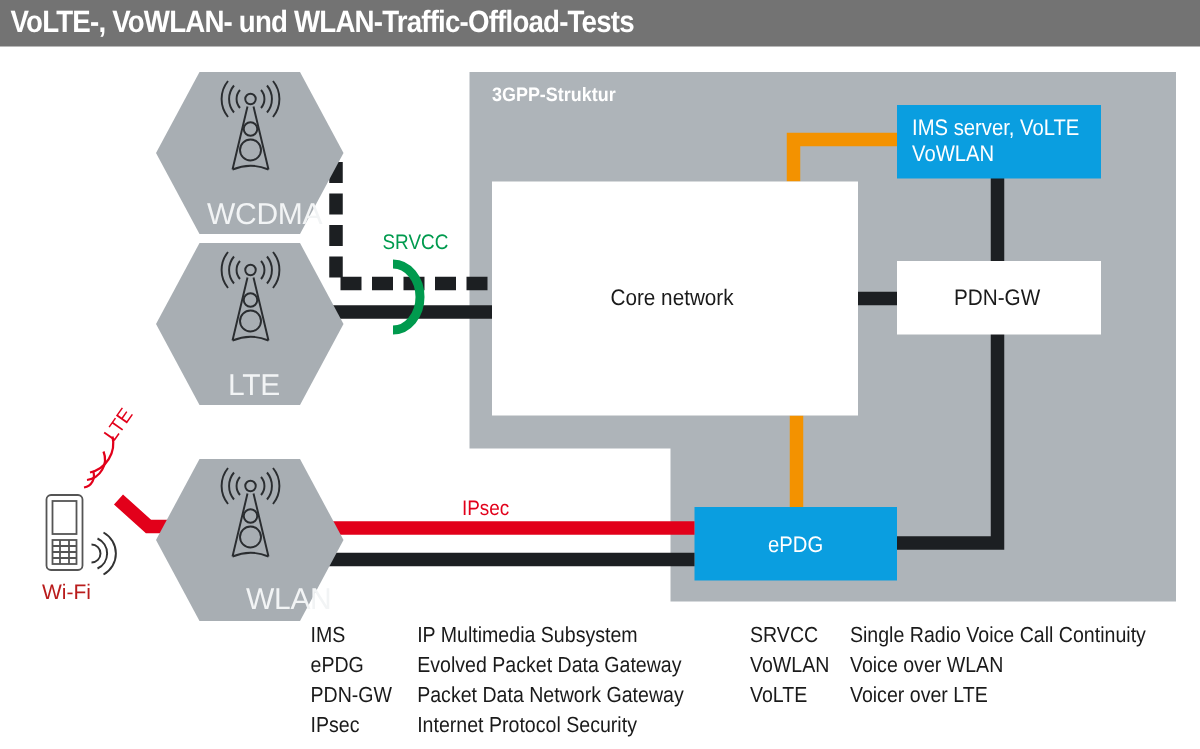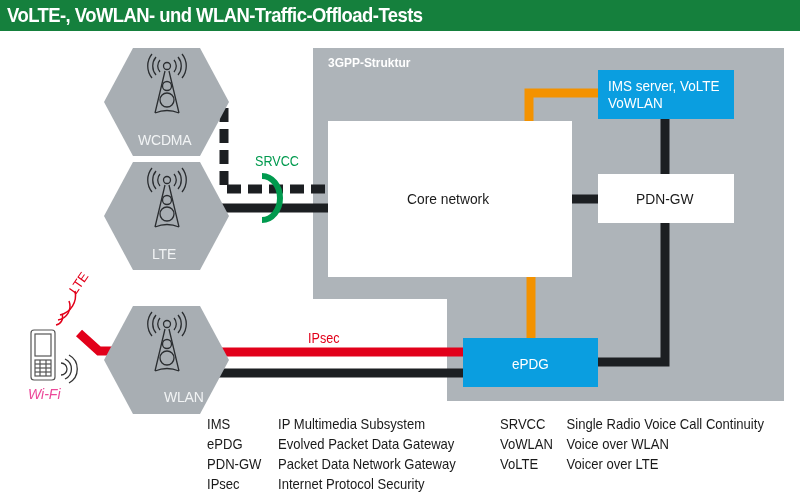--- a/index.html
+++ b/index.html
@@ -1,25 +1,25 @@
 <!DOCTYPE html>
 <html><head>
   <meta charset="utf-8">
   <style>
     html, body { margin: 0; padding: 0; background: #ffffff; }
     body { width: 800px; height: 499px; position: relative; overflow: hidden;
            font-family: "Liberation Sans", "DejaVu Sans", sans-serif; }
     .title-bar { position: absolute; left: 0; top: 0; width: 800px; height: 31px;
-                 background: #15803d; }
+                 background: #737373; }
     .title-text { position: absolute; left: 7px; top: 3px; color: #fff; font-size: 20.5px;
                   font-weight: bold; letter-spacing: -0.6px; white-space: nowrap;
                   transform: scaleX(0.9); transform-origin: left top; }
     svg.diagram { position: absolute; left: 0; top: 0; }
     .lbl { position: absolute; white-space: nowrap; }
-    .gray-txt { color: #f2f4f5; font-size: 14px; letter-spacing: -0.2px; }
+    .gray-txt { color: #f2f4f5; font-size: 20px; letter-spacing: -0.2px; }
     .box-txt { color: #1a1a1a; font-size: 15px; transform: scaleX(0.92); transform-origin: left top; }
     .blue-txt { color: #ffffff; font-size: 15px; line-height: 17px; transform: scaleX(0.9); transform-origin: left top; }
     .region-title { color: #ffffff; font-size: 13px; font-weight: bold; transform: scaleX(0.92); transform-origin: left top; }
     .legend { position: absolute; font-size: 14.5px; color: #1a1a1a; line-height: 20px;
               transform: scaleX(0.9); transform-origin: left top; }
     .legend .row { display: flex; }
     .legend .abbr { width: 79px; }
     .legend2 .abbr { width: 74px; }
   </style>
 </head>
@@ -126,21 +126,21 @@
 <div class="lbl box-txt" style="left:636px; top:190px;">PDN-GW</div>
 <div class="lbl blue-txt" style="left:608px; top:77px;">
   <div>IMS server, VoLTE</div>
   <div>VoWLAN</div>
 </div>
 <div class="lbl blue-txt" style="left:512px; top:355px;">ePDG</div>
 
 <div class="lbl" style="left:255px; top:153px; color:#009a4e; font-size:14px; transform:scaleX(0.9); transform-origin:left top;">SRVCC</div>
 <div class="lbl" style="left:308px; top:330px; color:#e2001a; font-size:14px; transform:scaleX(0.9); transform-origin:left top;">IPsec</div>
 <div class="lbl" style="left:66px; top:288px; color:#e2001a; font-size:13px; transform:rotate(-55deg); transform-origin:left top;">LTE</div>
-<div class="lbl" style="left:28px; top:386px; color:#ec4899; font-size:14px;font-style:italic;">Wi-Fi</div>
+<div class="lbl" style="left:28px; top:386px; color:#b91c1c; font-size:14px;">Wi-Fi</div>
 
 <div class="legend" style="left:207px; top:414px;">
   <div class="row">
       <span class="abbr">IMS</span>
       <span>IP Multimedia Subsystem</span>
     </div>
   <div class="row">
       <span class="abbr">ePDG</span>
       <span>Evolved Packet Data Gateway</span>
     </div>

